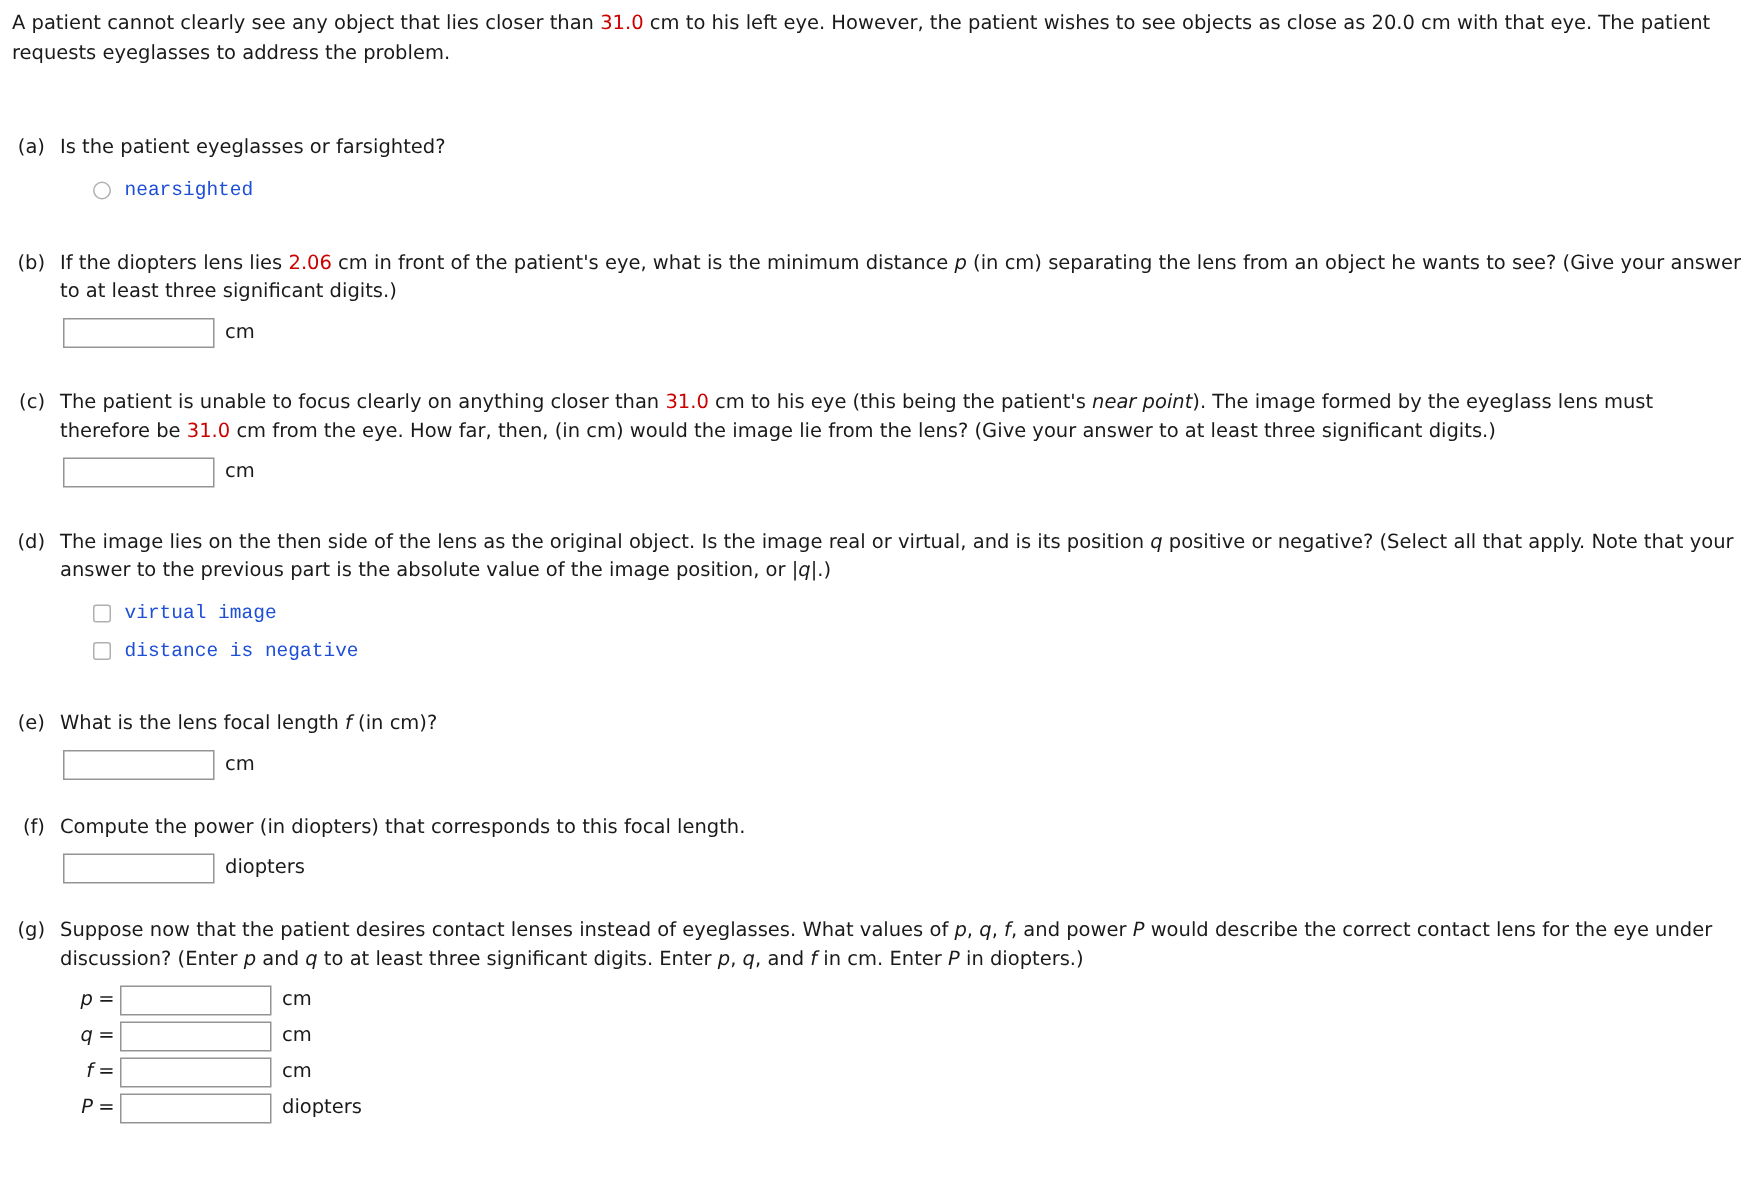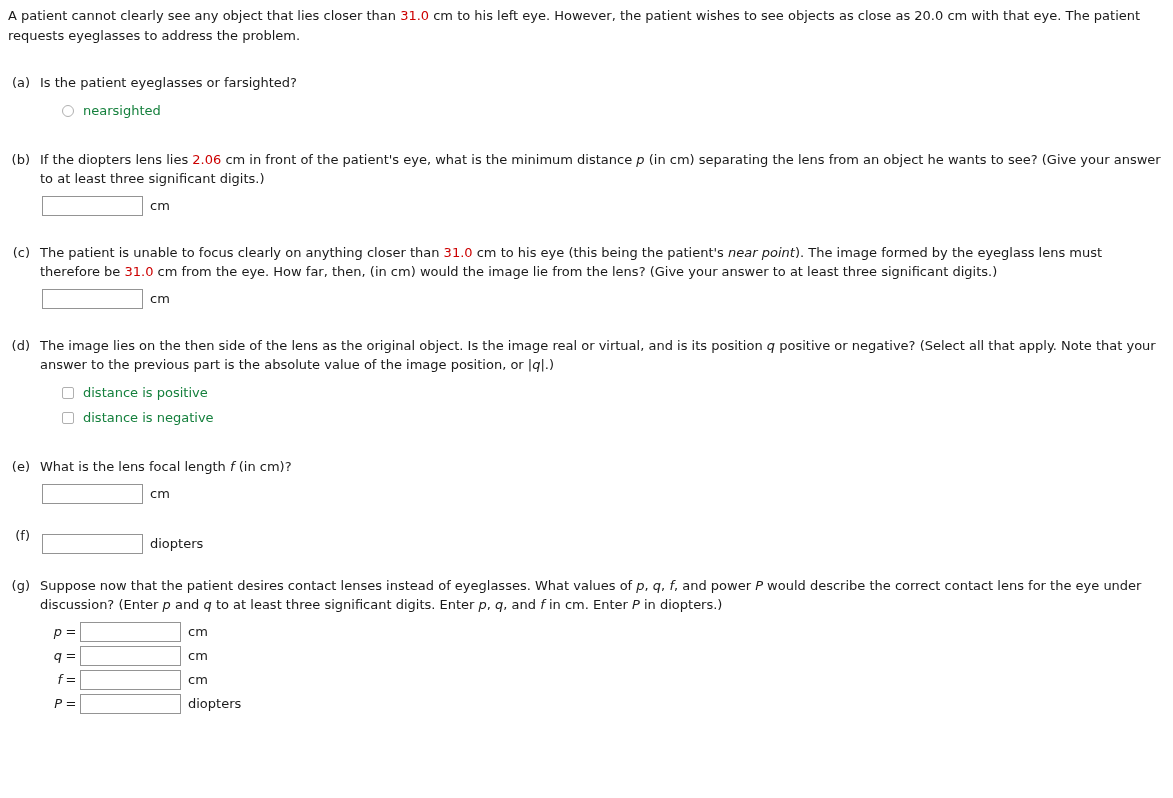--- a/index.html
+++ b/index.html
@@ -17,21 +17,21 @@
   }
   .page {
     position: relative;
     width: 1173px;
     padding: 6px 0 0 0;
     box-sizing: border-box;
   }
 
   
   .intro {
-    margin: 0 0 0 8px;
+    margin: 0 0 16px 8px;
     width: 1157px;
     line-height: 20px;
     text-align: left;
   }
 
   
   .q {
     position: relative;
     margin: 0 0 0 8px;
     width: 1157px;
@@ -83,21 +83,22 @@
     height: 12px;
     border-radius: 2px;
     border: 1px solid #b0b0b0;
     background: #ffffff;
     box-sizing: border-box;
     margin-right: 9px;
     flex: 0 0 auto;
   }
   .opt-label {
     line-height: 16px;
-    color: #15803d;
+    color: #1d4ed8;
+    font-family: Liberation Mono, monospace;
   }
 
   
   .ans-row {
     display: flex;
     align-items: center;
     margin-top: 8px;
     padding-left: 2px;
   }
   .ans-input {
@@ -206,21 +207,21 @@
 
   <div class="spacer-lg"></div>
 
   <div class="q">
     <div class="q-label">(d)</div>
     <div class="q-body">
       <span class="q-text"><span>The image lies on the then side of the lens as the original object. Is the image real or virtual, and is its position </span><span class="it">q</span><span> positive or negative? (Select all that apply. Note that your answer to the previous part is the absolute value of the image position, or |</span><span class="it">q</span><span>|.)</span></span>
       <div class="opts">
         <div class="opt-row">
           <span class="checkbox"></span>
-          <span class="opt-label">distance is positive</span>
+          <span class="opt-label">virtual image</span>
         </div>
         <div class="opt-row">
           <span class="checkbox"></span>
           <span class="opt-label">distance is negative</span>
         </div>
       </div>
     </div>
   </div>
 
   <div class="spacer-lg"></div>
@@ -234,20 +235,21 @@
         <span class="ans-unit">cm</span>
       </div>
     </div>
   </div>
 
   <div class="spacer-md"></div>
 
   <div class="q">
     <div class="q-label">(f)</div>
     <div class="q-body">
+      <span class="q-text">Compute the power (in diopters) that corresponds to this focal length.</span>
       <div class="ans-row">
         <input class="ans-input" type="text" value="" style="">
         <span class="ans-unit">diopters</span>
       </div>
     </div>
   </div>
 
   <div class="spacer-md"></div>
 
   <div class="q">

